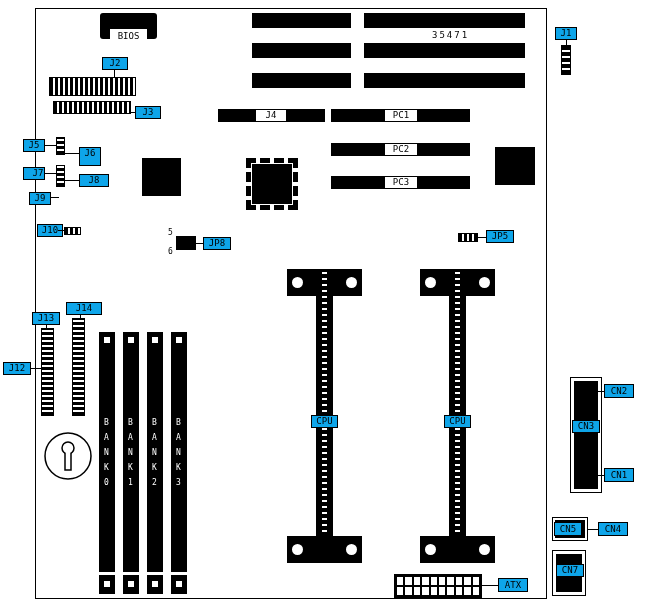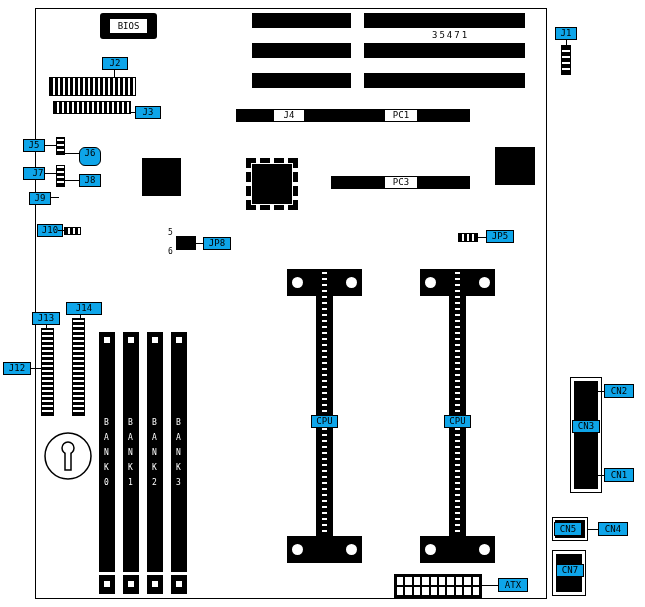--- a/index.html
+++ b/index.html
@@ -34,21 +34,21 @@
   .tiny { font-size:8px; line-height:8px; }
 </style>
 </head>
 <body>
 
 <div id="stage">
 
   <div class="abs board-outline" style="left:35px;top:8px;width:512px;height:591px;"></div>
 
   <div class="abs bar" style="left:100px;top:13px;width:57px;height:26px;border-radius:3px;">
-    <div class="abs slot-lbl" style="left:10px;top:6px;width:37px;height:14px;line-height:14px;">BIOS</div>
+    <div class="abs slot-lbl" style="left:10px;top:16px;width:37px;height:14px;line-height:14px;">BIOS</div>
   </div>
 
   <div class="abs bar" style="left:252px;top:13px;width:99px;height:15px;"></div>
   <div class="abs bar" style="left:364px;top:13px;width:161px;height:15px;"></div>
   <div class="abs bar" style="left:252px;top:43px;width:99px;height:15px;"></div>
   <div class="abs bar" style="left:364px;top:43px;width:161px;height:15px;"></div>
   <div class="abs bar" style="left:252px;top:73px;width:99px;height:15px;"></div>
   <div class="abs bar" style="left:364px;top:73px;width:161px;height:15px;"></div>
 
   <div class="abs" style="left:432px;top:30px;width:50px;font-size:9px;letter-spacing:2px;">35471</div>
@@ -57,47 +57,50 @@
   <div class="abs ln" style="left:114px;top:70px;width:1px;height:7px;"></div>
   <div class="abs comb-h" style="left:49px;top:77px;width:87px;height:19px;"></div>
 
   <div class="abs comb-h" style="left:53px;top:101px;width:78px;height:13px;"></div>
   <div class="abs ln" style="left:131px;top:112px;width:4px;height:1px;"></div>
   <div class="abs lbl" style="left:135px;top:106px;width:26px;height:13px;">J3</div>
 
   <div class="abs comb-v" style="left:56px;top:137px;width:9px;height:18px;"></div>
   <div class="abs lbl" style="left:23px;top:139px;width:22px;height:13px;">J5</div>
   <div class="abs ln" style="left:45px;top:145px;width:11px;height:1px;"></div>
-  <div class="abs lbl" style="left:79px;top:147px;width:22px;height:19px;border-radius:6px;">J6</div>
+  <div class="abs lbl" style="left:79px;top:147px;width:22px;height:19px;">J6</div>
   <div class="abs ln" style="left:65px;top:153px;width:14px;height:1px;"></div>
 
   <div class="abs comb-v" style="left:56px;top:165px;width:9px;height:22px;"></div>
   <div class="abs lbl" style="left:23px;top:167px;width:22px;height:13px;padding-left:8px;">J7</div>
   <div class="abs ln" style="left:45px;top:173px;width:11px;height:1px;"></div>
-  <div class="abs lbl" style="left:79px;top:174px;width:22px;height:13px;">J8</div>
+  <div class="abs lbl" style="left:79px;top:174px;width:30px;height:13px;">J8</div>
   <div class="abs ln" style="left:65px;top:180px;width:14px;height:1px;"></div>
   <div class="abs lbl" style="left:29px;top:192px;width:22px;height:13px;">J9</div>
   <div class="abs ln" style="left:51px;top:197px;width:8px;height:1px;"></div>
 
   <div class="abs lbl" style="left:37px;top:224px;width:26px;height:13px;">J10</div>
   <div class="abs ln" style="left:58px;top:230px;width:6px;height:1px;"></div>
   <div class="abs" style="left:64px;top:227px;width:17px;height:8px;border:1px solid #000;background:repeating-linear-gradient(90deg,#000 0 3px,#fff 3px 5px);"></div>
 
   <div class="abs bar" style="left:142px;top:158px;width:39px;height:38px;"></div>
   <div class="abs qfp" style="left:246px;top:158px;width:52px;height:52px;">
     <div class="qfp-core"></div>
   </div>
   <div class="abs bar" style="left:495px;top:147px;width:40px;height:38px;"></div>
 
-  <div class="abs bar" style="left:236px;top:109px;width:107px;height:13px;">
+  <div class="abs bar" style="left:218px;top:109px;width:107px;height:13px;">
     <div class="abs slot-lbl" style="left:38px;top:1px;width:30px;height:11px;">J4</div>
   </div>
 
   <div class="abs bar" style="left:331px;top:109px;width:139px;height:13px;">
     <div class="abs slot-lbl" style="left:54px;top:1px;width:32px;height:11px;">PC1</div>
+  </div>
+  <div class="abs bar" style="left:331px;top:143px;width:139px;height:13px;">
+    <div class="abs slot-lbl" style="left:54px;top:1px;width:32px;height:11px;">PC2</div>
   </div>
   <div class="abs bar" style="left:331px;top:176px;width:139px;height:13px;">
     <div class="abs slot-lbl" style="left:54px;top:1px;width:32px;height:11px;">PC3</div>
   </div>
 
 
   <div class="abs tiny" style="left:168px;top:229px;">5</div>
   <div class="abs tiny" style="left:168px;top:248px;">6</div>
   <div class="abs bar" style="left:176px;top:236px;width:20px;height:14px;"></div>
   <div class="abs ln" style="left:196px;top:243px;width:7px;height:1px;"></div>

